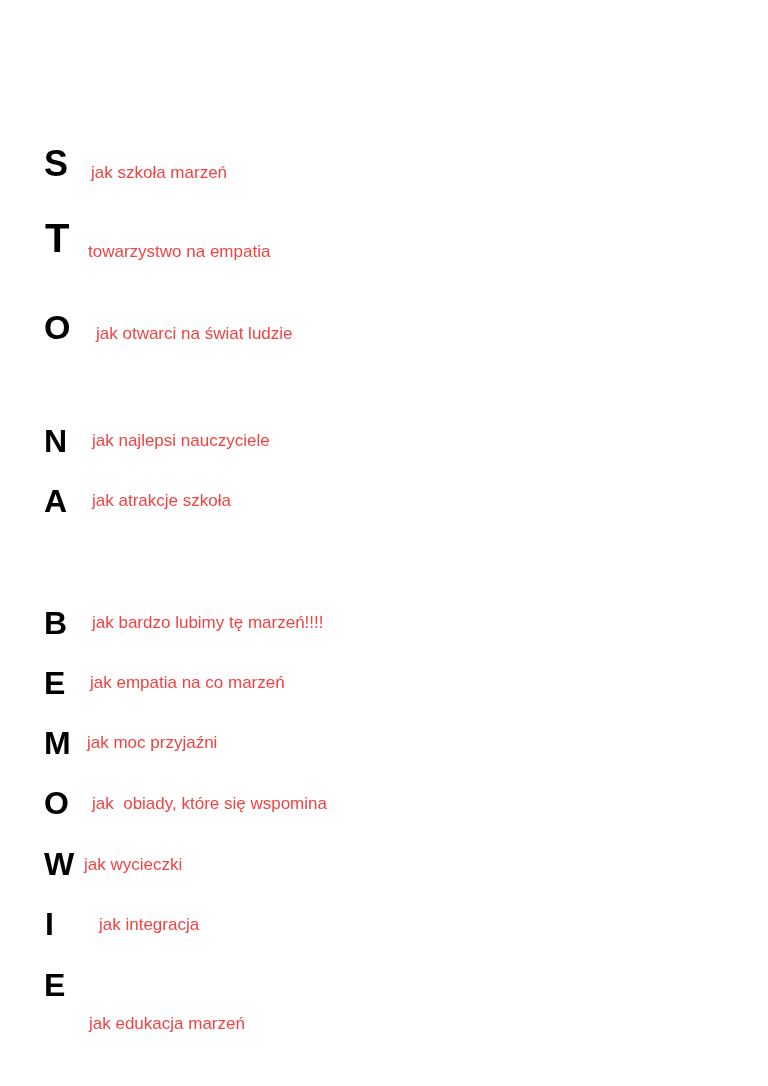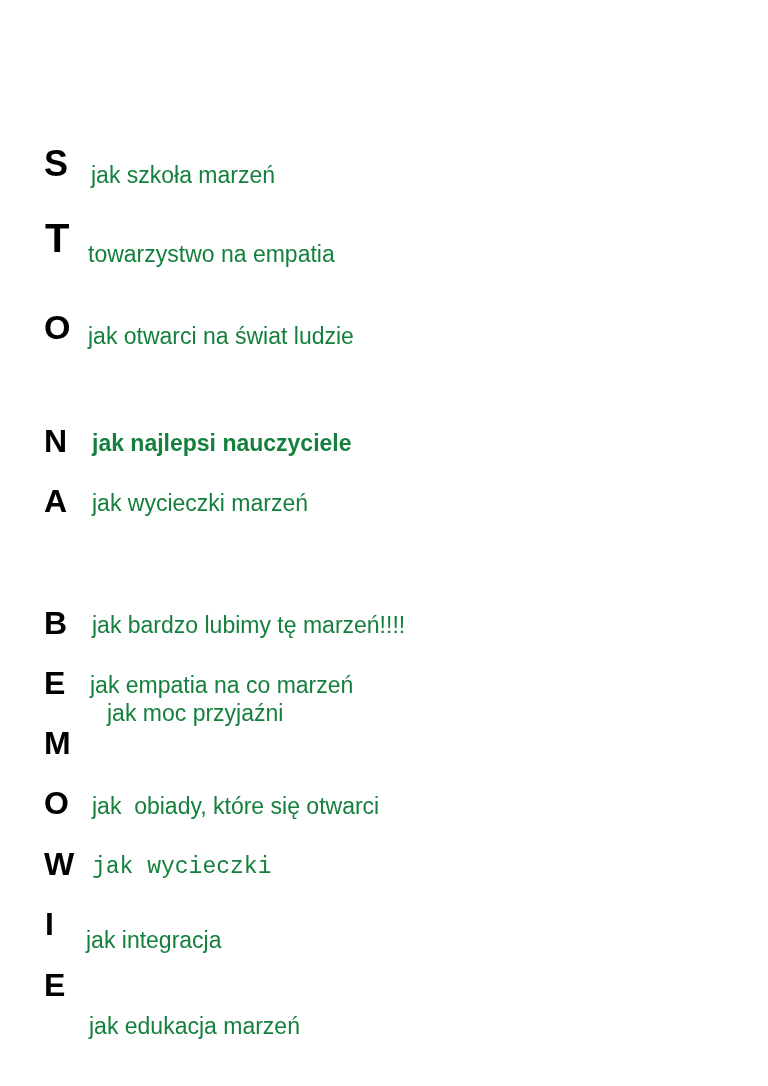--- a/index.html
+++ b/index.html
@@ -38,73 +38,73 @@
   .initial {
     position: absolute;
     font-weight: bold;
     line-height: 1;
     color: #000000;
     letter-spacing: 0;
   }
   .phrase {
     position: absolute;
     font-weight: normal;
-    font-size: 23px;
+    font-size: 17px;
     line-height: 1;
-    color: #15803d;
+    color: #ef4444;
     white-space: pre;
   }
 </style>
 </head>
 <body>
 
 <div class="page">
   <div class="acrostic" id="acrostic-root">
       <div class="line" style="top: 0px;">
         <span class="initial" style="left: 44px; top: 146px; font-size: 36px;">S</span>
         <span class="phrase" style="left: 91px; top: 164px;">jak szkoła marzeń</span>
       </div>
       <div class="line" style="top: 0px;">
         <span class="initial" style="left: 45px; top: 218px; font-size: 40px;">T</span>
         <span class="phrase" style="left: 88px; top: 243px;">towarzystwo na empatia</span>
       </div>
       <div class="line" style="top: 0px;">
         <span class="initial" style="left: 44px; top: 310px; font-size: 34px;">O</span>
-        <span class="phrase" style="left: 88px; top: 325px; text-align: center;">jak otwarci na świat ludzie</span>
+        <span class="phrase" style="left: 96px; top: 325px; text-align: center;">jak otwarci na świat ludzie</span>
       </div>
       <div class="line" style="top: 0px;">
         <span class="initial" style="left: 44px; top: 425px; font-size: 32px;">N</span>
-        <span class="phrase" style="left: 92px; top: 432px; font-weight: bold;">jak najlepsi nauczyciele</span>
+        <span class="phrase" style="left: 92px; top: 432px;">jak najlepsi nauczyciele</span>
       </div>
       <div class="line" style="top: 0px;">
         <span class="initial" style="left: 44px; top: 485px; font-size: 32px;">A</span>
-        <span class="phrase" style="left: 92px; top: 492px;">jak wycieczki marzeń</span>
+        <span class="phrase" style="left: 92px; top: 492px;">jak atrakcje szkoła</span>
       </div>
       <div class="line" style="top: 0px;">
         <span class="initial" style="left: 44px; top: 607px; font-size: 32px;">B</span>
         <span class="phrase" style="left: 92px; top: 614px;">jak bardzo lubimy tę marzeń!!!!</span>
       </div>
       <div class="line" style="top: 0px;">
         <span class="initial" style="left: 44px; top: 667px; font-size: 32px;">E</span>
         <span class="phrase" style="left: 90px; top: 674px;">jak empatia na co marzeń</span>
       </div>
       <div class="line" style="top: 0px;">
         <span class="initial" style="left: 44px; top: 727px; font-size: 32px;">M</span>
-        <span class="phrase" style="left: 87px; top: 702px; margin-left: 20px;">jak moc przyjaźni</span>
+        <span class="phrase" style="left: 87px; top: 734px;">jak moc przyjaźni</span>
       </div>
       <div class="line" style="top: 0px;">
         <span class="initial" style="left: 44px; top: 787px; font-size: 32px;">O</span>
-        <span class="phrase" style="left: 92px; top: 795px;">jak  obiady, które się otwarci</span>
+        <span class="phrase" style="left: 92px; top: 795px;">jak  obiady, które się wspomina</span>
       </div>
       <div class="line" style="top: 0px;">
         <span class="initial" style="left: 44px; top: 848px; font-size: 32px;">W</span>
-        <span class="phrase" style="left: 92px; top: 856px; font-family: Liberation Mono, monospace;">jak wycieczki</span>
+        <span class="phrase" style="left: 84px; top: 856px;">jak wycieczki</span>
       </div>
       <div class="line" style="top: 0px;">
         <span class="initial" style="left: 45px; top: 908px; font-size: 32px;">I</span>
-        <span class="phrase" style="left: 86px; top: 916px; margin-top: 13px;">jak integracja</span>
+        <span class="phrase" style="left: 99px; top: 916px;">jak integracja</span>
       </div>
       <div class="line" style="top: 0px;">
         <span class="initial" style="left: 44px; top: 969px; font-size: 32px;">E</span>
         <span class="phrase" style="left: 89px; top: 1015px;">jak edukacja marzeń</span>
       </div>
     </div>
 </div>
 
 </body></html>

